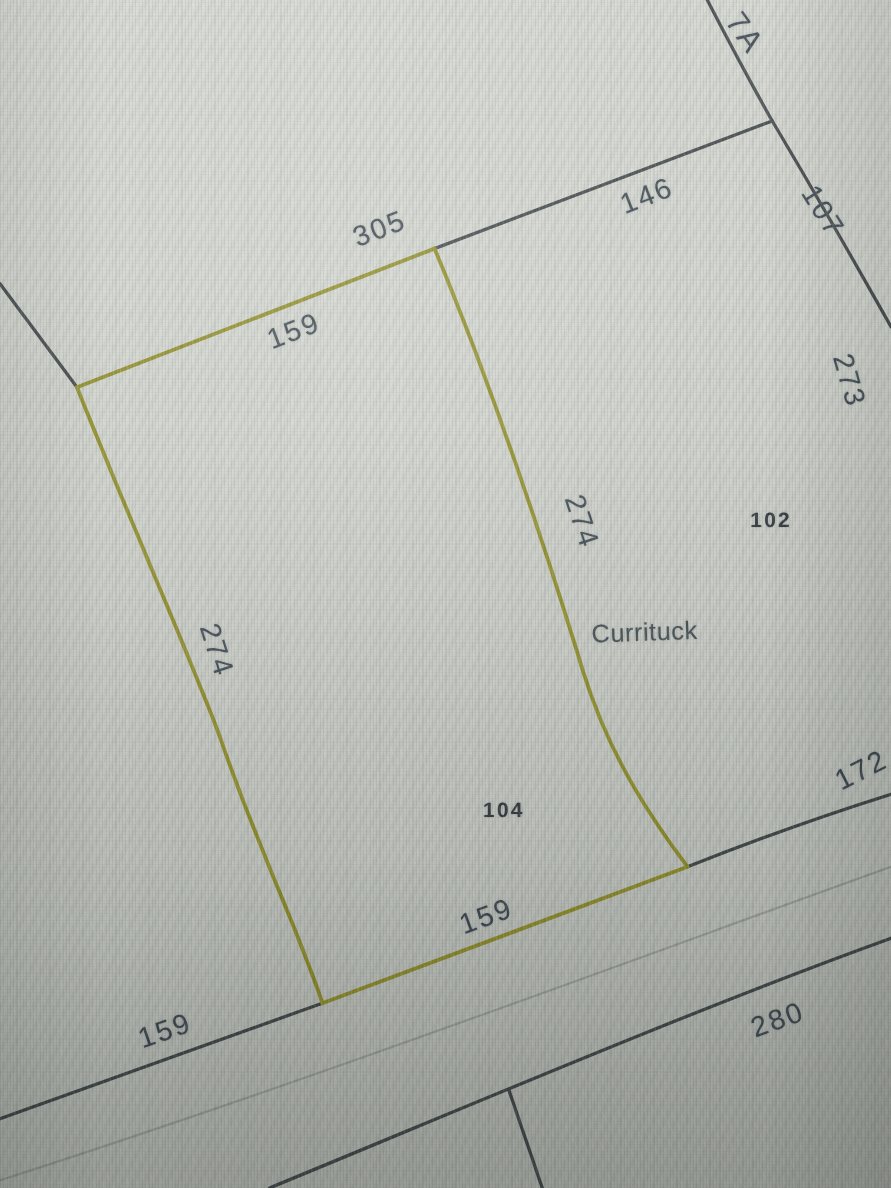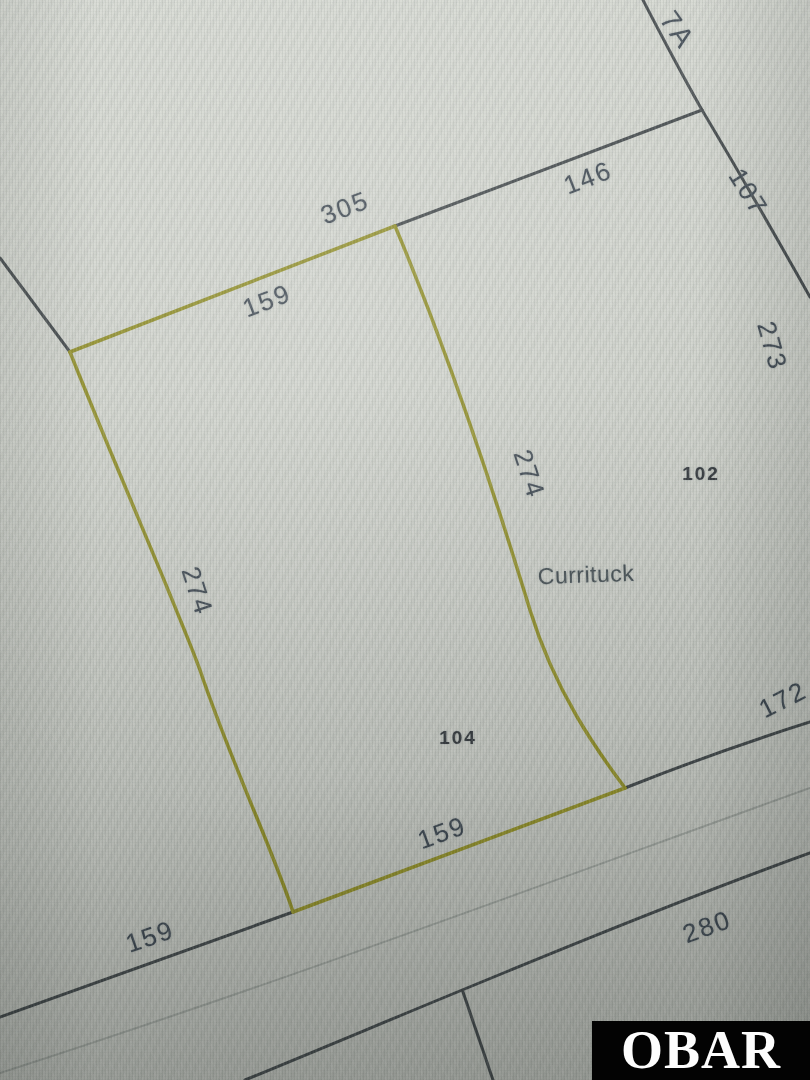--- a/index.html
+++ b/index.html
@@ -129,17 +129,14 @@
 
   <span class="lbl" style="left:442px; top:833px; transform:translate(-50%,-50%) rotate(-20deg);">159</span>
 
   <span class="lbl" style="left:150px; top:937px; transform:translate(-50%,-50%) rotate(-19deg);">159</span>
 
   <span class="lbl" style="left:707px; top:927px; transform:translate(-50%,-50%) rotate(-20deg);">280</span>
 
   <div class="grain"></div>
   <div class="vignette"></div>
 
-  <div class="watermark">
-    <span>OBAR</span>
-  </div>
 
 </div>
 
 </body></html>

